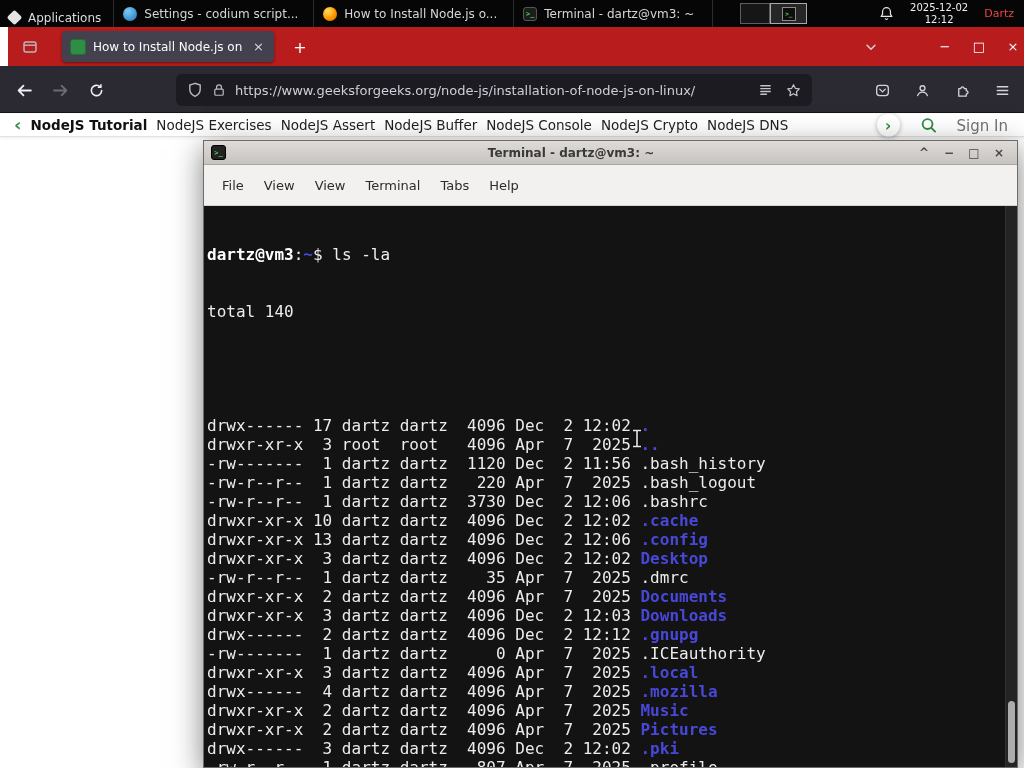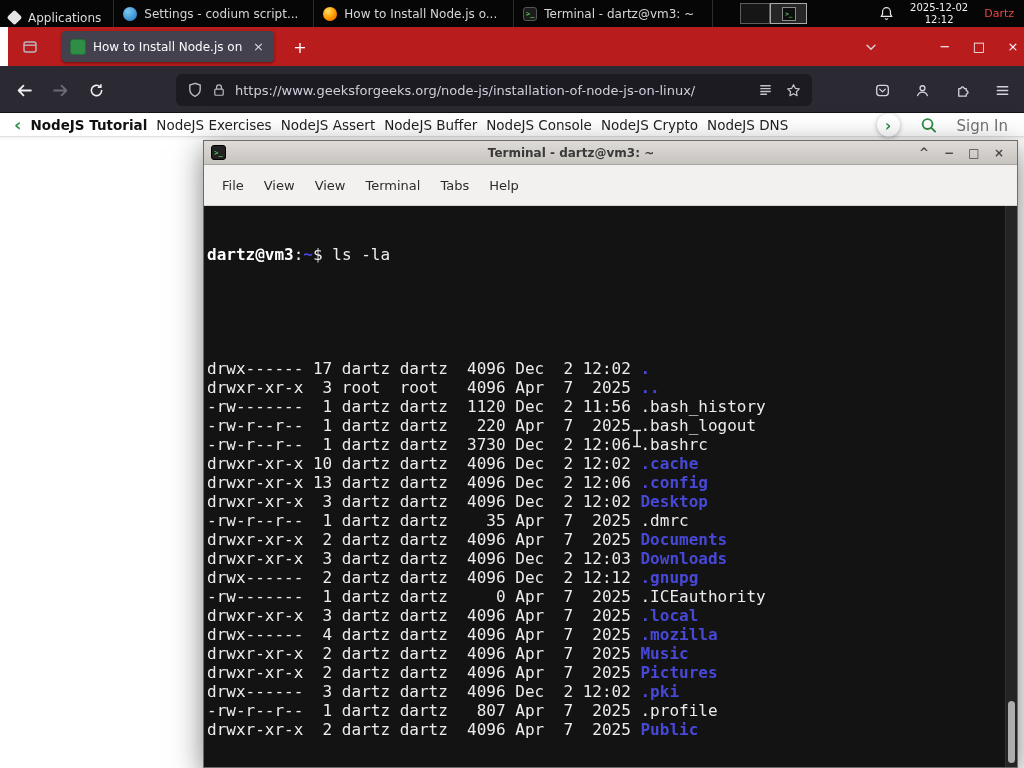--- a/index.html
+++ b/index.html
@@ -256,20 +256,21 @@
     <span class="tmenu-item">File</span>
         <span class="tmenu-item">View</span>
         <span class="tmenu-item">View</span>
         <span class="tmenu-item">Terminal</span>
         <span class="tmenu-item">Tabs</span>
         <span class="tmenu-item">Help</span>
       </div>
     <div class="tbody">
       <div class="tout">
         <div class="tline"><span class="g">dartz@vm3</span><span>:</span><span class="b">~</span><span>$ </span><span>ls -la</span></div>
+        <div class="tline">total 140</div>
         <div>
           
         <div class="tline"><span>drwx------ 17 dartz dartz  4096 Dec  2 12:02 </span><span class="dir">.</span></div><div class="tline"><span>drwxr-xr-x  3 root  root   4096 Apr  7  2025 </span><span class="dir">..</span></div><div class="tline"><span>-rw-------  1 dartz dartz  1120 Dec  2 11:56 </span><span class="file">.bash_history</span></div><div class="tline"><span>-rw-r--r--  1 dartz dartz   220 Apr  7  2025 </span><span class="file">.bash_logout</span></div><div class="tline"><span>-rw-r--r--  1 dartz dartz  3730 Dec  2 12:06 </span><span class="file">.bashrc</span></div><div class="tline"><span>drwxr-xr-x 10 dartz dartz  4096 Dec  2 12:02 </span><span class="dir">.cache</span></div><div class="tline"><span>drwxr-xr-x 13 dartz dartz  4096 Dec  2 12:06 </span><span class="dir">.config</span></div><div class="tline"><span>drwxr-xr-x  3 dartz dartz  4096 Dec  2 12:02 </span><span class="dir">Desktop</span></div><div class="tline"><span>-rw-r--r--  1 dartz dartz    35 Apr  7  2025 </span><span class="file">.dmrc</span></div><div class="tline"><span>drwxr-xr-x  2 dartz dartz  4096 Apr  7  2025 </span><span class="dir">Documents</span></div><div class="tline"><span>drwxr-xr-x  3 dartz dartz  4096 Dec  2 12:03 </span><span class="dir">Downloads</span></div><div class="tline"><span>drwx------  2 dartz dartz  4096 Dec  2 12:12 </span><span class="dir">.gnupg</span></div><div class="tline"><span>-rw-------  1 dartz dartz     0 Apr  7  2025 </span><span class="file">.ICEauthority</span></div><div class="tline"><span>drwxr-xr-x  3 dartz dartz  4096 Apr  7  2025 </span><span class="dir">.local</span></div><div class="tline"><span>drwx------  4 dartz dartz  4096 Apr  7  2025 </span><span class="dir">.mozilla</span></div><div class="tline"><span>drwxr-xr-x  2 dartz dartz  4096 Apr  7  2025 </span><span class="dir">Music</span></div><div class="tline"><span>drwxr-xr-x  2 dartz dartz  4096 Apr  7  2025 </span><span class="dir">Pictures</span></div><div class="tline"><span>drwx------  3 dartz dartz  4096 Dec  2 12:02 </span><span class="dir">.pki</span></div><div class="tline"><span>-rw-r--r--  1 dartz dartz   807 Apr  7  2025 </span><span class="file">.profile</span></div><div class="tline"><span>drwxr-xr-x  2 dartz dartz  4096 Apr  7  2025 </span><span class="dir">Public</span></div></div>
       </div>
       <div class="tscroll">
         <div class="tthumb"></div>
       </div>
     </div>
   </div>
 

